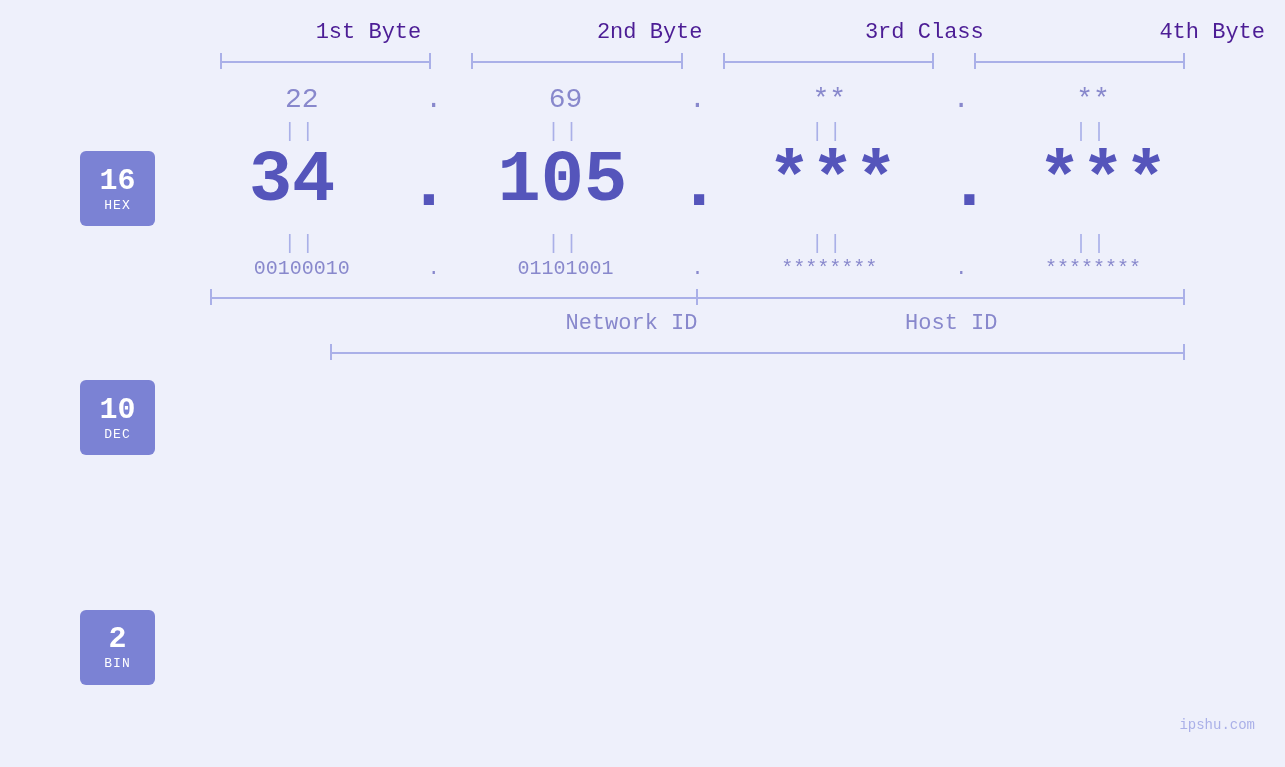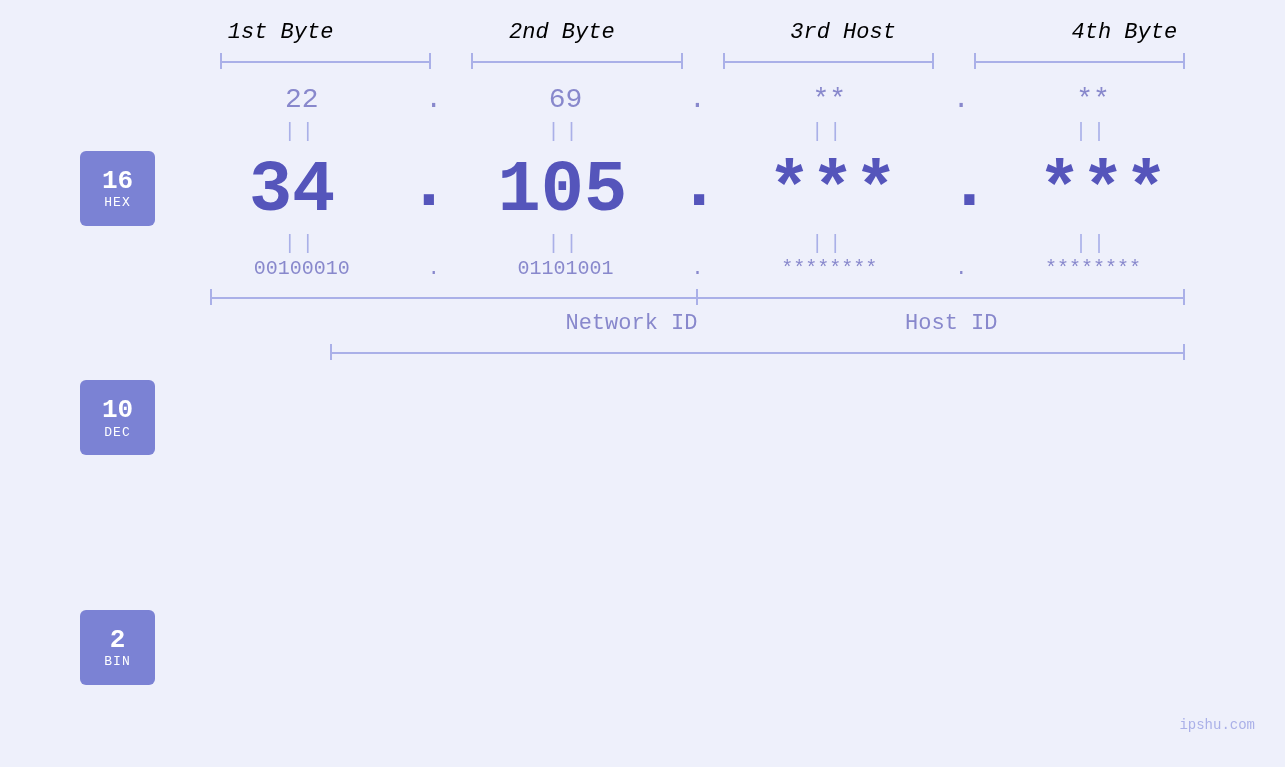--- a/index.html
+++ b/index.html
@@ -26,26 +26,25 @@
     
     .byte-headers {
       display: flex;
       width: 100%;
       margin-left: 120px;
       margin-bottom: 8px;
     }
 
     .byte-header {
       flex: 1;
-      text-align: center;
-      color: #000000;
+      text-align: right;
+      color: #4c1d95;
       font-size: 22px;
       font-family: 'Courier New', Courier, monospace;
       font-weight: normal;
-      font-style: italic;
     }
 
     
     .brackets-row {
       display: flex;
       width: calc(100% - 120px);
       margin-left: 120px;
       margin-bottom: 10px;
     }
 
@@ -101,42 +100,42 @@
       border-radius: 6px;
       width: 75px;
       height: 75px;
       display: flex;
       flex-direction: column;
       align-items: center;
       justify-content: center;
     }
 
     .badge-number {
-      font-size: 26px;
+      font-size: 30px;
       font-weight: bold;
       line-height: 1.1;
     }
 
     .badge-label {
       font-size: 13px;
       font-weight: normal;
       letter-spacing: 1px;
     }
 
     
     .ip-rows {
       flex: 1;
       display: flex;
       flex-direction: column;
       gap: 0px;
     }
 
     .ip-row {
       display: flex;
-      align-items: flex-end;
+      align-items: flex-start;
       justify-content: center;
     }
 
     .ip-row.hex-row {
       margin-top: 5px;
       margin-bottom: 2px;
     }
 
     .ip-row.dec-row {
       margin-bottom: 2px;
@@ -294,21 +293,21 @@
     }
   </style>
 </head>
 <body>
 
 <div class="main-container">
 
   <div class="byte-headers">
     <div class="byte-header">1st Byte</div>
     <div class="byte-header">2nd Byte</div>
-    <div class="byte-header">3rd Host</div>
+    <div class="byte-header">3rd Class</div>
     <div class="byte-header">4th Byte</div>
   </div>
 
   <div class="brackets-row">
     <div class="bracket-cell">
         <div class="bracket-right"></div>
       </div>
     <div class="bracket-cell">
         <div class="bracket-right"></div>
       </div>

